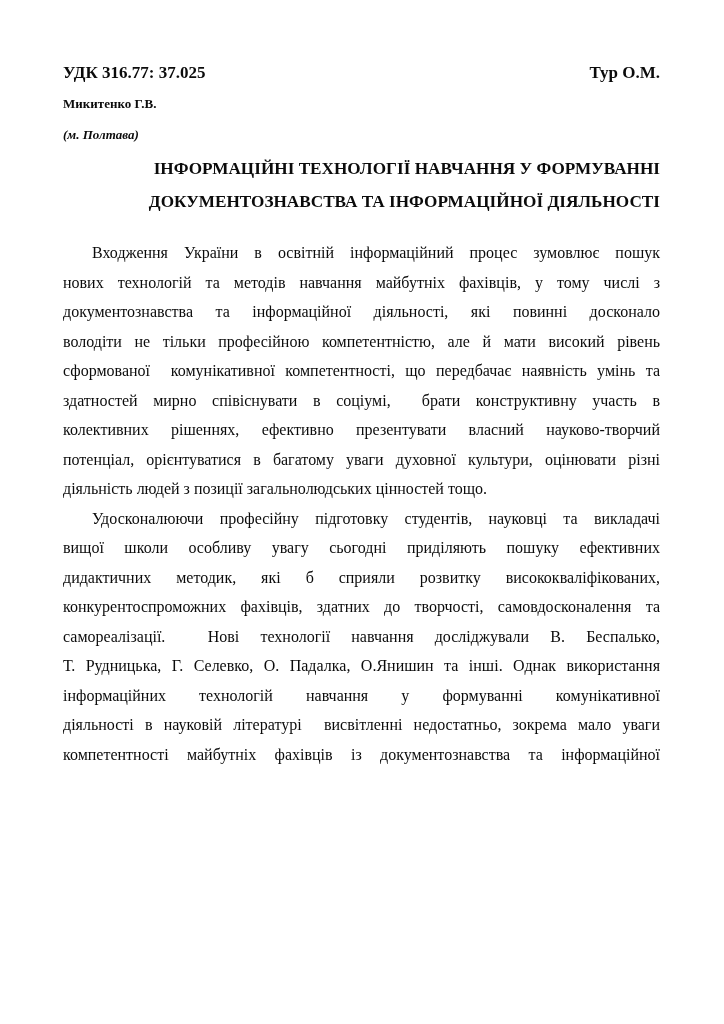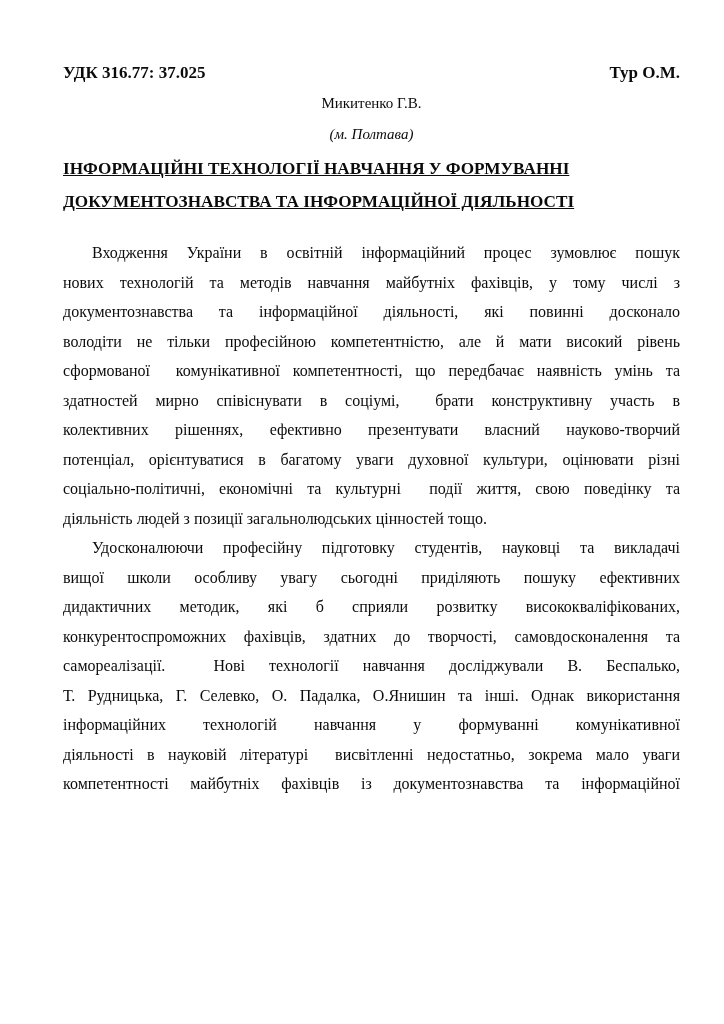--- a/index.html
+++ b/index.html
@@ -11,48 +11,47 @@
     position: relative;
     width: 724px;
     height: 1024px;
     background: #ffffff;
     color: #0b0b0b;
     font-family: "Liberation Serif", "DejaVu Serif", serif;
     overflow: hidden;
     box-sizing: border-box;
   }
   .inner {
-    padding: 57px 44px 0 63px; 
+    padding: 57px 64px 0 63px; 
   }
   .head-row {
     display: flex;
     justify-content: space-between;
     align-items: baseline;
     font-weight: bold;
     font-size: 17px;
     line-height: 31px;
     white-space: nowrap;
   }
   .right-line {
-    text-align: center;
-    font-weight: normal;
-    font-size: 15px;
+    text-align: left;
+    font-weight: bold;
+    font-size: 13px;
     line-height: 31px;
     white-space: nowrap;
   }
   .right-line.italic {
     font-style: italic;
   }
   .title {
     margin: 2px 0 0 0;
     font-size: 17.2px;
     font-weight: bold;
-    text-align: left;
+    text-align: right;
     line-height: 33px;
-    text-decoration: underline;
   }
   .title .title-line {
     white-space: nowrap;
   }
   .bodytext {
     margin-top: 20px;
     font-size: 16px;
   }
   .para {
     margin: 0;
@@ -92,21 +91,20 @@
     <div class="bodytext">
         <div class="para">
           <div class="line first">Входження України в освітній інформаційний процес зумовлює пошук</div>
           <div class="line">нових технологій та методів навчання майбутніх фахівців, у тому числі з</div>
           <div class="line">документознавства та інформаційної діяльності, які повинні досконало</div>
           <div class="line">володіти не тільки професійною компетентністю, але й мати високий рівень</div>
           <div class="line">сформованої&nbsp; комунікативної компетентності, що передбачає наявність умінь та</div>
           <div class="line">здатностей мирно співіснувати в соціумі,&nbsp; брати конструктивну участь в</div>
           <div class="line">колективних рішеннях, ефективно презентувати власний науково-творчий</div>
           <div class="line">потенціал, орієнтуватися в багатому уваги духовної культури, оцінювати різні</div>
-          <div class="line">соціально-політичні, економічні та культурні&nbsp; події життя, свою поведінку та</div>
           <div class="line end">діяльність людей з позиції загальнолюдських цінностей тощо.</div>
         </div>
         <div class="para">
           <div class="line first">Удосконалюючи професійну підготовку студентів, науковці та викладачі</div>
           <div class="line">вищої школи особливу увагу сьогодні приділяють пошуку ефективних</div>
           <div class="line">дидактичних методик, які б сприяли розвитку висококваліфікованих,</div>
           <div class="line">конкурентоспроможних фахівців, здатних до творчості, самовдосконалення та</div>
           <div class="line">самореалізації.&nbsp; Нові технології навчання досліджували В. Беспалько,</div>
           <div class="line">Т. Рудницька, Г. Селевко, О. Падалка, О.Янишин та інші. Однак використання</div>
           <div class="line">інформаційних технологій навчання у формуванні комунікативної</div>

